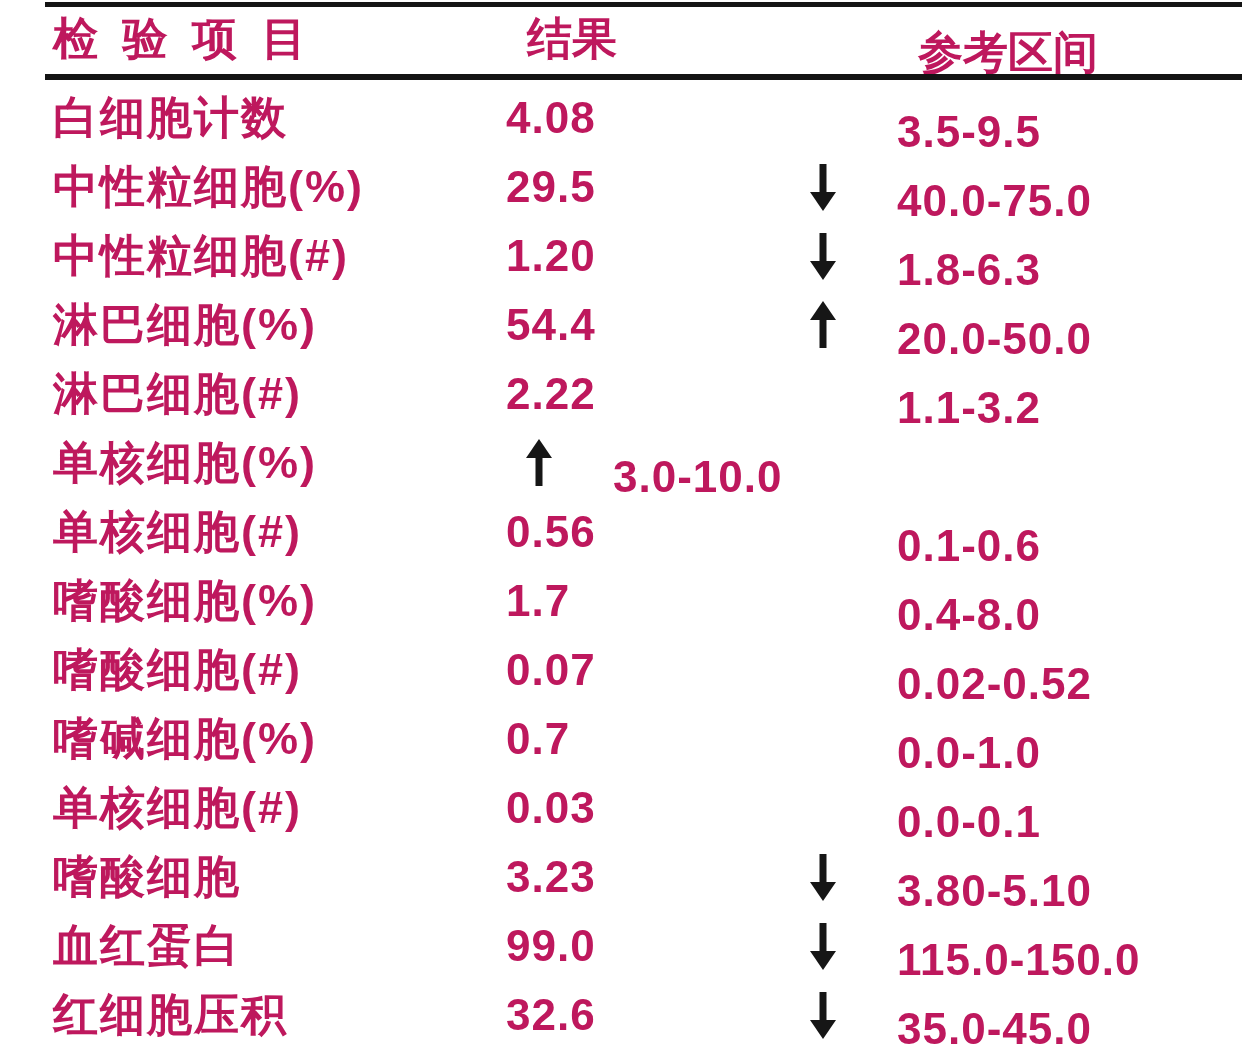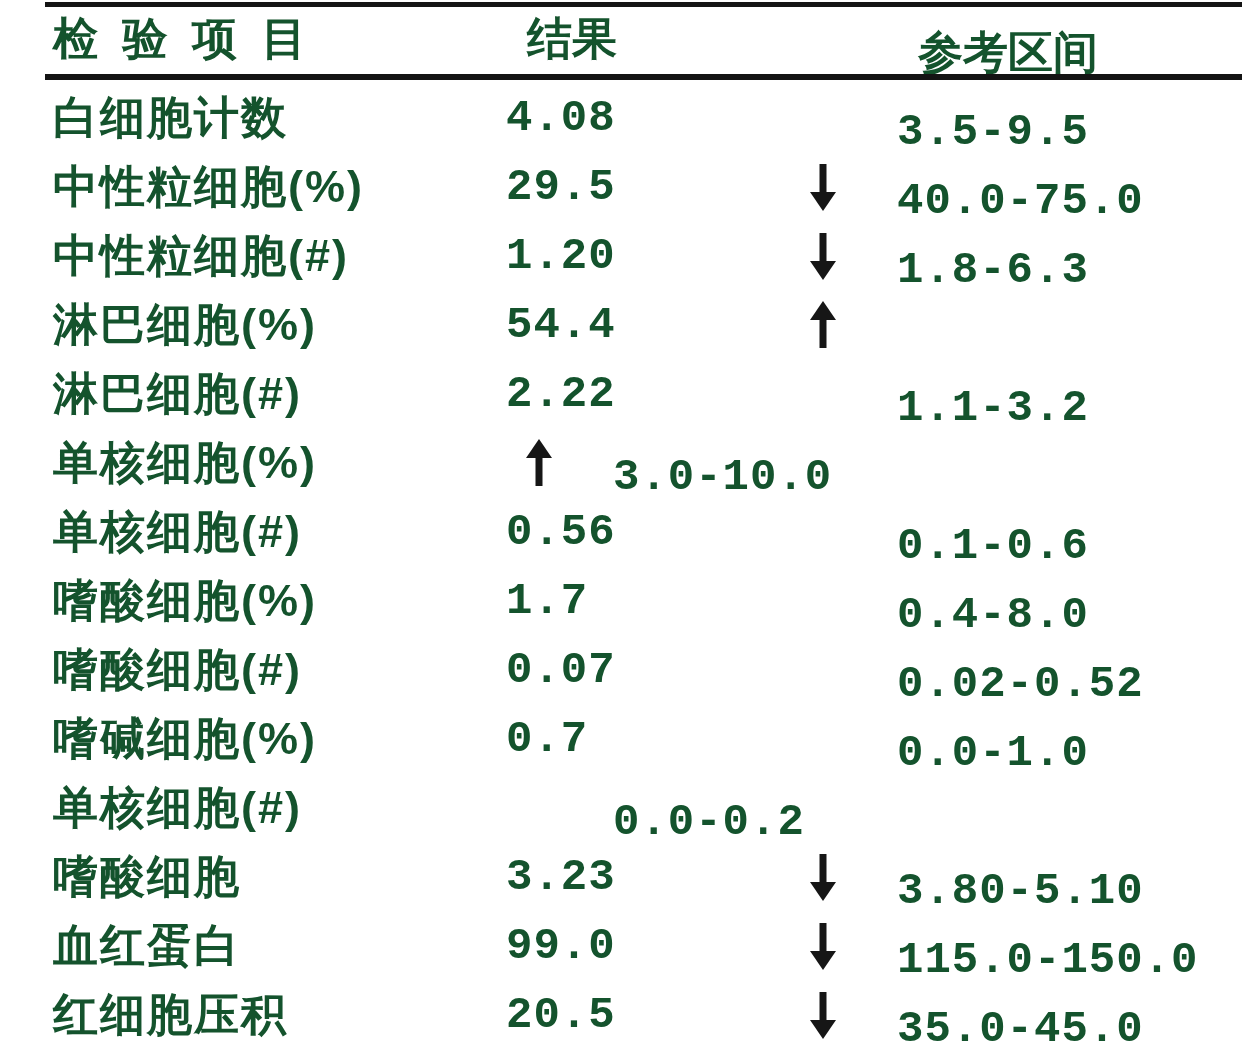--- a/index.html
+++ b/index.html
@@ -5,21 +5,21 @@
   html, body { margin: 0; padding: 0; }
   body {
     width: 1242px; height: 1051px;
     background: #ffffff;
     overflow: hidden;
     font-family: "Liberation Sans", "DejaVu Sans", sans-serif;
   }
   .page {
     position: relative;
     width: 1242px; height: 900px;
-    color: #14532d;
+    color: #be185d;
     filter: blur(0.5px);
   }
   .rule {
     position: absolute;
     left: 45px; right: 0;
     background: #141414;
   }
   .rule-top    { top: 2px;  height: 5px; }
   .rule-header { top: 74px; height: 6px; }
 
@@ -41,21 +41,21 @@
   }
   .c-item   { width: 453px; padding-left: 53px; letter-spacing: 2px; white-space: nowrap; }
   .c-result { width: 284px; white-space: nowrap; }
   .c-flag   { width: 66px; display: flex; align-items: center; justify-content: center; }
   .c-range  { flex: 1; padding-left: 41px; white-space: nowrap; margin-top: 28px; }
 
   .hdr-item   { letter-spacing: 6px; }
   .hdr-result { padding-left: 21px; }
 
   .num {
-    font-family: Liberation Mono, monospace;
+    font-family: Liberation Sans, sans-serif;
     font-size: 44px; font-weight: 700;
     letter-spacing: 1px;
   }
   .arrow { display: block; }
   .c-flag.empty .arrow { visibility: hidden; }
   .c-flag.up .arrow { transform: rotate(180deg); }
 </style>
 </head>
 <body>
 
@@ -111,20 +111,21 @@
 
   <div class="row">
     <span class="c-item">淋巴细胞(%)</span>
     <span class="c-result num">54.4</span>
     <span class="c-flag up">
       <svg class="arrow" width="30" height="48" viewBox="0 0 30 48" aria-hidden="true">
         <rect x="11.5" y="1" width="7" height="31" fill="#161616"></rect>
         <polygon points="2,29 28,29 15,48" fill="#161616"></polygon>
       </svg>
     </span>
+    <span class="c-range num">20.0-50.0</span>
   </div>
 
   <div class="row">
     <span class="c-item">淋巴细胞(#)</span>
     <span class="c-result num">2.22</span>
     <span class="c-flag empty">
       <svg class="arrow" width="30" height="48" viewBox="0 0 30 48" aria-hidden="true">
         <rect x="11.5" y="1" width="7" height="31" fill="#161616"></rect>
         <polygon points="2,29 28,29 15,48" fill="#161616"></polygon>
       </svg>
@@ -186,27 +187,28 @@
       <svg class="arrow" width="30" height="48" viewBox="0 0 30 48" aria-hidden="true">
         <rect x="11.5" y="1" width="7" height="31" fill="#161616"></rect>
         <polygon points="2,29 28,29 15,48" fill="#161616"></polygon>
       </svg>
     </span>
     <span class="c-range num">0.0-1.0</span>
   </div>
 
   <div class="row">
     <span class="c-item">单核细胞(#)</span>
-    <span class="c-flag empty">
-      <svg class="arrow" width="30" height="48" viewBox="0 0 30 48" aria-hidden="true">
-        <rect x="11.5" y="1" width="7" height="31" fill="#161616"></rect>
-        <polygon points="2,29 28,29 15,48" fill="#161616"></polygon>
-      </svg>
-    </span>
-    <span class="c-range num">0.0-0.2</span>
+    <span class="c-result num">0.03</span>
+    <span class="c-flag empty">
+      <svg class="arrow" width="30" height="48" viewBox="0 0 30 48" aria-hidden="true">
+        <rect x="11.5" y="1" width="7" height="31" fill="#161616"></rect>
+        <polygon points="2,29 28,29 15,48" fill="#161616"></polygon>
+      </svg>
+    </span>
+    <span class="c-range num">0.0-0.1</span>
   </div>
 
   <div class="row">
     <span class="c-item">嗜酸细胞</span>
     <span class="c-result num">3.23</span>
     <span class="c-flag down">
       <svg class="arrow" width="30" height="48" viewBox="0 0 30 48" aria-hidden="true">
         <rect x="11.5" y="1" width="7" height="31" fill="#161616"></rect>
         <polygon points="2,29 28,29 15,48" fill="#161616"></polygon>
       </svg>
@@ -221,21 +223,21 @@
       <svg class="arrow" width="30" height="48" viewBox="0 0 30 48" aria-hidden="true">
         <rect x="11.5" y="1" width="7" height="31" fill="#161616"></rect>
         <polygon points="2,29 28,29 15,48" fill="#161616"></polygon>
       </svg>
     </span>
     <span class="c-range num">115.0-150.0</span>
   </div>
 
   <div class="row">
     <span class="c-item">红细胞压积</span>
-    <span class="c-result num">20.5</span>
+    <span class="c-result num">32.6</span>
     <span class="c-flag down">
       <svg class="arrow" width="30" height="48" viewBox="0 0 30 48" aria-hidden="true">
         <rect x="11.5" y="1" width="7" height="31" fill="#161616"></rect>
         <polygon points="2,29 28,29 15,48" fill="#161616"></polygon>
       </svg>
     </span>
     <span class="c-range num">35.0-45.0</span>
   </div>
 </div>
 

